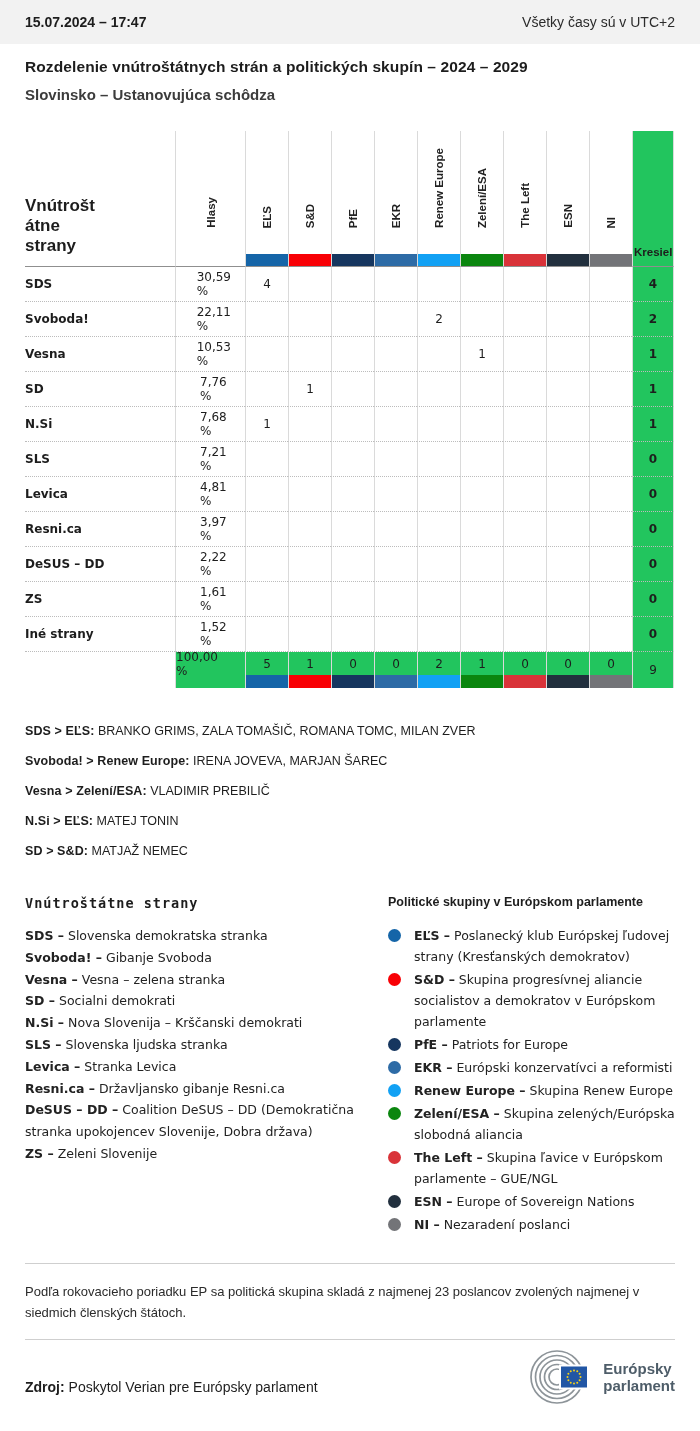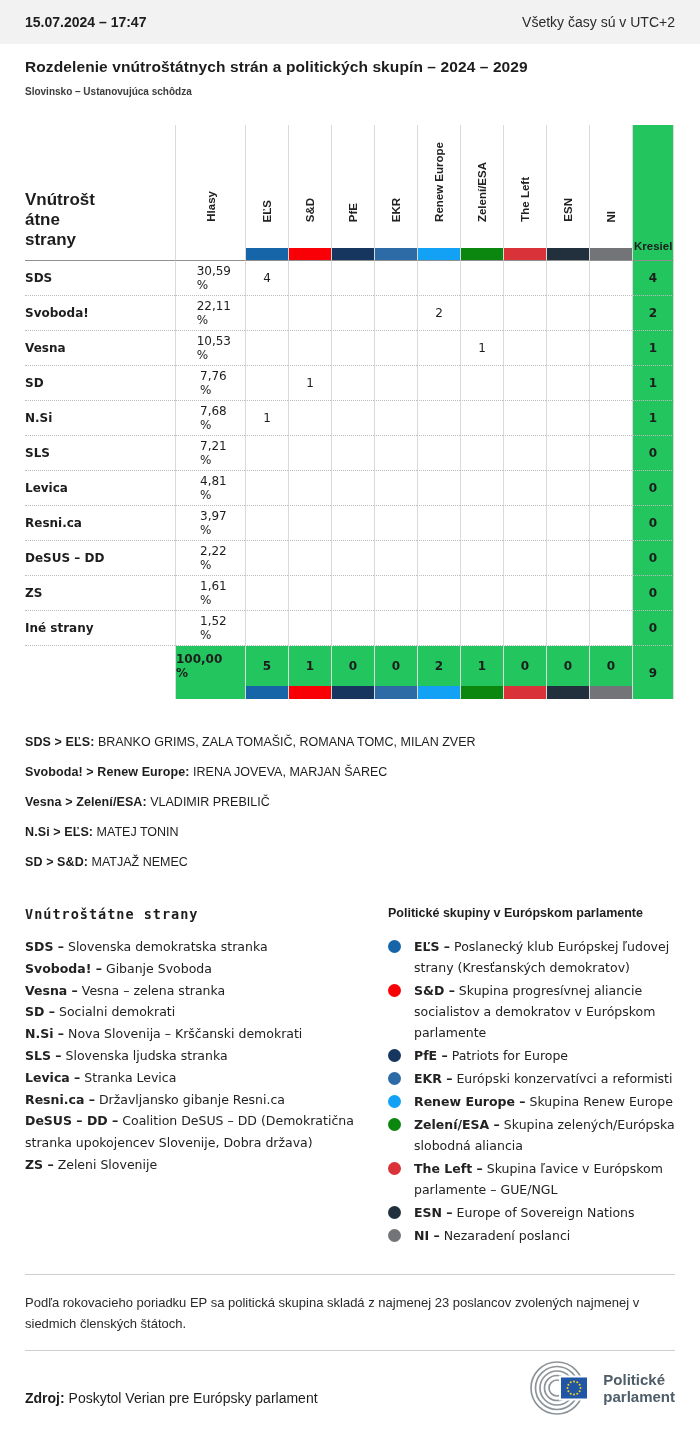--- a/index.html
+++ b/index.html
@@ -6,21 +6,21 @@
   html,body { width:700px; height:1431px; background:#fff; overflow:hidden;
               font-family:"Liberation Sans", sans-serif; color:#1d1d1d; }
 
   
   .topbar { height:44px; background:#f2f2f2; display:flex; align-items:center;
             justify-content:space-between; padding:0 25px; font-size:14px; }
   .topbar .dt { font-weight:bold; }
   .topbar .tz { color:#2b2b2b; }
 
   .page-title { margin:14px 25px 0; font-size:15.5px; font-weight:bold; letter-spacing:.1px; }
-  .page-subtitle { margin:10px 25px 0; font-size:10px; color:#3c3c3c; }
+  .page-subtitle { margin:10px 25px 0; font-size:15px; color:#3c3c3c; }
 
   
   .ep-table { margin:28px 25px 0; display:grid;
               grid-template-columns:150px 70px repeat(9,43px) 42px;
               font-family:"DejaVu Sans", sans-serif; font-size:12px; }
   .cell { position:relative; }
   .bl { border-left:1px solid #dadada; }
   .brr { border-right:1px solid #dadada; }
   .grayc { background:#22c55e; }
 
@@ -38,21 +38,21 @@
 
   
   .rcell { height:35px; display:flex; align-items:center;
            border-bottom:1px dotted #bcbcbc; }
   .c-party { font-weight:bold; }
   .c-votes { justify-content:flex-end; padding-right:14px;padding-left:24px; }
   .c-group { justify-content:center; }
   .c-seats { justify-content:center; font-weight:bold; }
 
   
-  .tcell { height:53px; display:flex; align-items:center; font-weight:bold; }
+  .tcell { height:36px; display:flex; align-items:center; font-weight:normal; }
   .t-votes { justify-content:flex-end; padding-right:14px; padding-bottom:13px; }
   .t-group { justify-content:center; padding-bottom:13px; }
   .t-seats { justify-content:center; }
   .tbar { position:absolute; left:0; right:0; bottom:0; height:13px; }
 
   
   .mep-block { margin:36px 25px 0; }
   .mep-line { font-size:12.5px; line-height:15px; margin-bottom:15px; color:#1d1d1d; }
   .mep-line b { letter-spacing:.1px; }
 
@@ -373,17 +373,17 @@
         <circle cx="52.63" cy="30.25" r="1" fill="#f7d117"></circle>
         <circle cx="50.25" cy="32.63" r="1" fill="#f7d117"></circle>
         <circle cx="47.00" cy="33.50" r="1" fill="#f7d117"></circle>
         <circle cx="43.75" cy="32.63" r="1" fill="#f7d117"></circle>
         <circle cx="41.37" cy="30.25" r="1" fill="#f7d117"></circle>
         <circle cx="40.50" cy="27.00" r="1" fill="#f7d117"></circle>
         <circle cx="41.37" cy="23.75" r="1" fill="#f7d117"></circle>
         <circle cx="43.75" cy="21.37" r="1" fill="#f7d117"></circle>
       </svg>
     <div class="logo-text">
-      <div>Politické</div>
+      <div>Európsky</div>
       <div>parlament</div>
     </div>
   </div>
 </div>
 
 </body></html>

